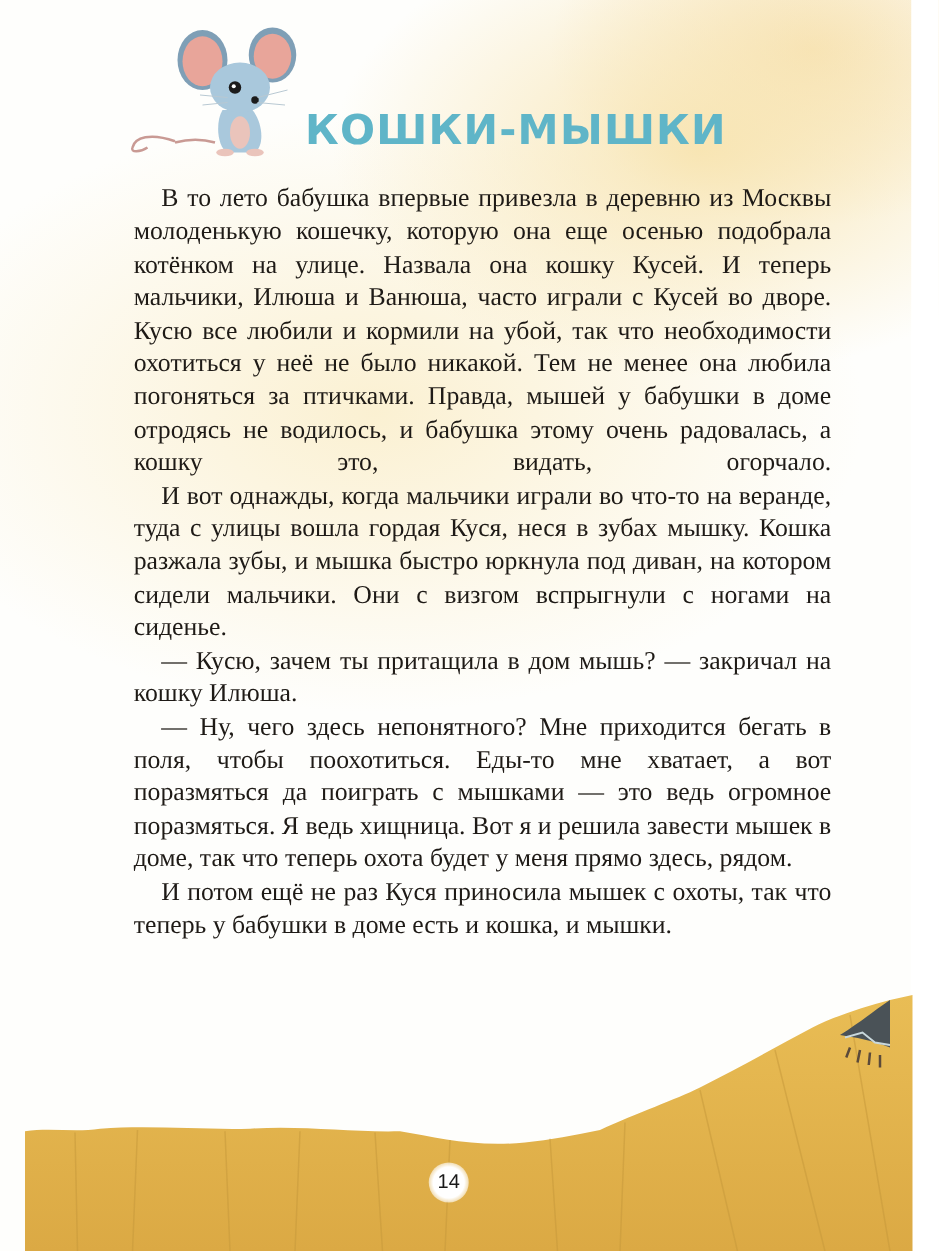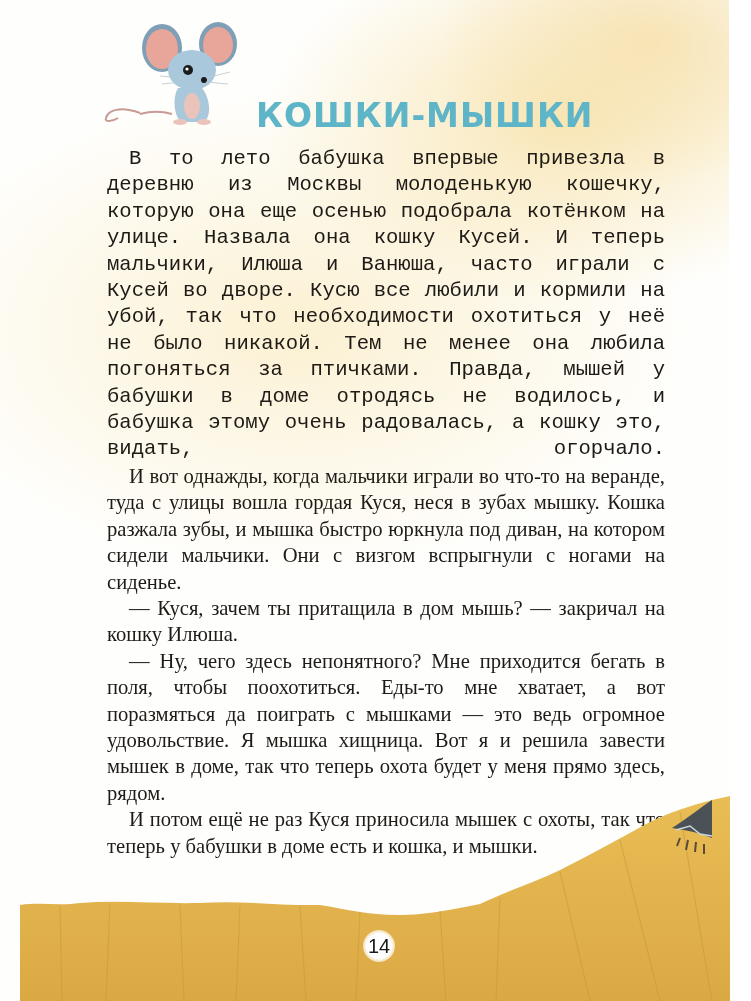--- a/index.html
+++ b/index.html
@@ -17,35 +17,35 @@
     pointer-events: none;
   }
   .right-strip {
     position: absolute; right: 0; top: 0; width: 22px; height: 1001px; background: #ffffff;
   }
   .mouse { position: absolute; left: 100px; top: 18px; width: 150px; height: 110px; }
   .title {
     position: absolute; left: 244px; top: 84px;
     font-family: "DejaVu Sans", sans-serif; font-weight: bold;
     font-size: 33px; letter-spacing: 1px; color: #5fb5c8;
-    margin: 12px;
+    margin: 0;
   }
   .text {
     position: absolute; left: 107px; top: 146px; width: 558px;
     font-size: 20.6px; line-height: 26.4px; color: #1e1a16;
   }
   .text p { margin: 0; text-align: justify; text-indent: 22px; text-align-last: left; }
-  .text p.last-just { text-align-last: justify; font-family: Liberation Mono, monospace; }
+  .text p.last-just { text-align-last: justify; }
   .bottom-art { position: absolute; left: 0; top: 640px; width: 751px; height: 361px; }
   .page-num {
-    position: absolute; left: 363px; top: 930px; width: 32px; height: 32px;
+    position: absolute; left: 343px; top: 930px; width: 32px; height: 32px;
     border-radius: 50%;
     background: radial-gradient(circle, #ffffff 55%, rgba(255,255,255,0.6) 70%, rgba(255,255,255,0) 100%);
     display: flex; align-items: center; justify-content: center;
-    font-family: "Liberation Sans", sans-serif; font-size: 20px; color: #1a1a1a;
+    font-family: "Liberation Sans", sans-serif; font-size: 16px; color: #1a1a1a;
   }
 </style>
 </head>
 <body>
 
 <div class="wash"></div>
 <div class="right-strip"></div>
 
 <svg class="mouse" viewBox="0 0 150 110">
   <path d="M40 95 C20 88, 8 92, 6 100 C4 104, 12 104, 18 100" fill="none" stroke="#c99a94" stroke-width="2"></path>
@@ -63,22 +63,22 @@
   <path d="M60 58 L82 60 M62 66 L82 64 M106 60 L130 54 M106 64 L128 66" stroke="#b8c8d2" stroke-width="0.8"></path>
   <ellipse cx="80" cy="104" rx="7" ry="3" fill="#eac4bb"></ellipse>
   <ellipse cx="104" cy="104" rx="7" ry="3" fill="#eac4bb"></ellipse>
 </svg>
 
 <h1 class="title">КОШКИ-МЫШКИ</h1>
 
 <div class="text">
   <p class="last-just">В то лето бабушка впервые привезла в деревню из Москвы молоденькую кошечку, которую она еще осенью подобрала котёнком на улице. Назвала она кошку Кусей. И теперь мальчики, Илюша и Ванюша, часто играли с Кусей во дворе. Кусю все любили и кормили на убой, так что необходимости охотиться у неё не было никакой. Тем не менее она любила погоняться за птичками. Правда, мышей у бабушки в доме отродясь не водилось, и бабушка этому очень радовалась, а кошку это, видать, огорчало.</p>
   <p>И вот однажды, когда мальчики играли во что-то на веранде, туда с улицы вошла гордая Куся, неся в зубах мышку. Кошка разжала зубы, и мышка быстро юркнула под диван, на котором сидели мальчики. Они с визгом вспрыгнули с ногами на сиденье.</p>
-  <p>— Куся, зачем ты притащила в дом мышь? — закричал на кошку Илюша.</p>
-  <p>— Ну, чего здесь непонятного? Мне приходится бегать в поля, чтобы поохотиться. Еды-то мне хватает, а вот поразмяться да поиграть с мышками — это ведь огромное удовольствие. Я мышка хищница. Вот я и решила завести мышек в доме, так что теперь охота будет у меня прямо здесь, рядом.</p>
+  <p>— Кусю, зачем ты притащила в дом мышь? — закричал на кошку Илюша.</p>
+  <p>— Ну, чего здесь непонятного? Мне приходится бегать в поля, чтобы поохотиться. Еды-то мне хватает, а вот поразмяться да поиграть с мышками — это ведь огромное поразмяться. Я ведь хищница. Вот я и решила завести мышек в доме, так что теперь охота будет у меня прямо здесь, рядом.</p>
   <p>И потом ещё не раз Куся приносила мышек с охоты, так что теперь у бабушки в доме есть и кошка, и мышки.</p>
 </div>
 
 <svg class="bottom-art" viewBox="0 640 751 361" preserveAspectRatio="none">
   <defs>
     <linearGradient id="g1" x1="0" y1="0" x2="0" y2="1">
       <stop offset="0" stop-color="#e9bd55"></stop>
       <stop offset="1" stop-color="#dba944"></stop>
     </linearGradient>
   </defs>

